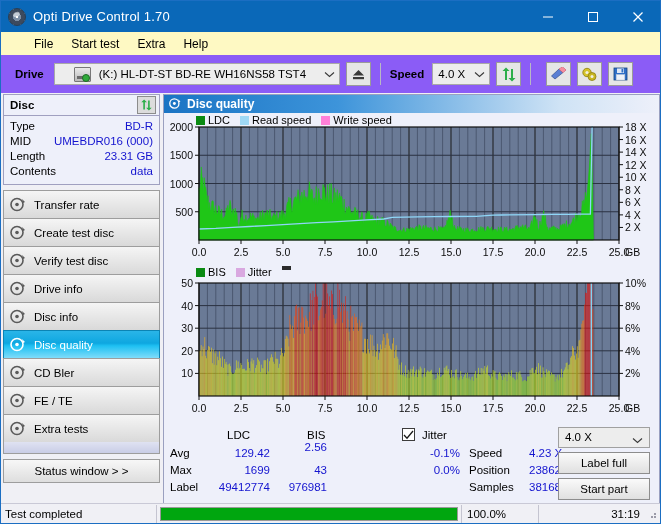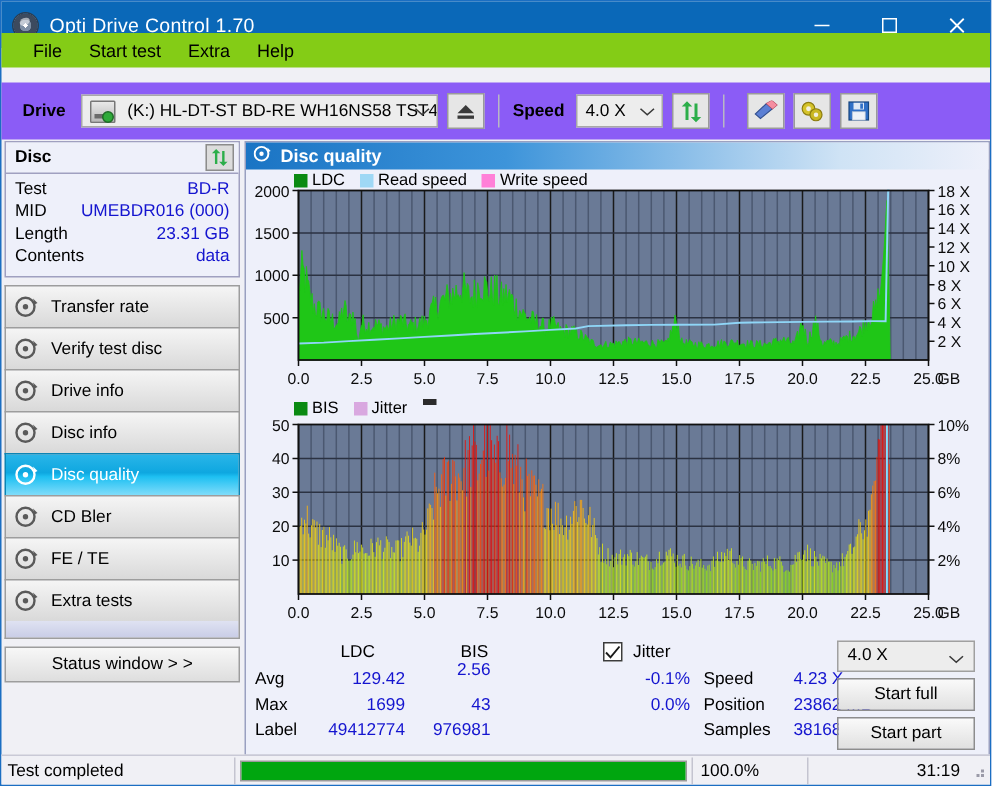--- a/index.html
+++ b/index.html
@@ -42,44 +42,44 @@
   }
   .win-btns { margin-left: auto; display: flex; height: 31px; }
   .win-btn {
     width: 45px; height: 31px; display: flex; align-items: center; justify-content: center;
     color: #fff; font-size: 13px;
   }
   .win-btn svg { display:block; }
 
   
   .menubar {
-    position: absolute; left: 0; top: 21px; width: 659px; height: 23px;
-    background: #84cc16; display: flex; align-items: center;
-    padding-left: 12px;
+    position: absolute; left: 0; top: 31px; width: 659px; height: 23px;
+    background: #fef9c3; display: flex; align-items: center;
+    padding-left: 24px;
   }
   .menu-item { padding: 3px 9px; font-size: 12px; color: #000; }
 
   
   .toolbar {
     position: absolute; left: 0; top: 54px; width: 659px; height: 38px;
     background: #8b5cf6;
     display: flex; align-items: center;
   }
   .tb-label { font-weight: bold; font-size: 11.5px; color: #000; }
   .combo {
     height: 22px; background: #ededed; border: 1px solid #a8a8a8;
     display: flex; align-items: center; position: relative;
     font-size: 11.5px; color: #000;
   }
   .combo .cv { padding-left: 5px; white-space: nowrap; overflow: hidden; }
   .combo .chev {
     position: absolute; right: 4px; top: 0; bottom: 0;
     display:flex; align-items:center; color:#333;
   }
-  #drive-combo { width: 238px; margin-left: 10px; padding-left: 2px; }
+  #drive-combo { width: 286px; margin-left: 10px; padding-left: 16px; }
   .drive-ico {
     width: 17px; height: 15px; margin: 0 3px 0 3px; flex: 0 0 auto;
     background: linear-gradient(#e9e9e9,#b9b9b9);
     border: 1px solid #777; border-radius: 1px; position: relative;
   }
   .drive-ico::before{
     content:""; position:absolute; left:2px; bottom:2px; width:9px; height:3px;
     background:#6b6b6b;
   }
   .drive-ico::after{
@@ -314,21 +314,21 @@
         <div class="t">Disc</div>
         <div class="btn">
           <svg width="13" height="12" viewBox="0 0 16 15">
             <path d="M4,13 L4,4 L1.5,4 L5,0.5 L8.5,4 L6,4 L6,13 Z" fill="#2cae4a"></path>
             <path d="M12,2 L12,11 L14.5,11 L11,14.5 L7.5,11 L10,11 L10,2 Z" fill="#2cae4a"></path>
           </svg>
         </div>
       </div>
       <div class="disc-rows">
         <div class="drow">
-          <span class="k">Test</span>
+          <span class="k">Type</span>
           <span class="v">BD-R</span>
         </div>
         <div class="drow">
           <span class="k">MID</span>
           <span class="v">UMEBDR016 (000)</span>
         </div>
         <div class="drow">
           <span class="k">Length</span>
           <span class="v">23.31 GB</span>
         </div>
@@ -342,20 +342,30 @@
     <div class="navlist">
       <div class="nav">
         <span class="ni">
           <svg width="17" height="15" viewBox="0 0 17 15">
               <circle cx="7" cy="7.5" r="6" fill="none" stroke="#5a5a5a" stroke-width="1.6"></circle>
               <circle cx="7" cy="7.5" r="1.8" fill="#5a5a5a"></circle>
               <path d="M12,2 L15,5 L13,6 Z" fill="#5a5a5a"></path>
             </svg>
         </span>
         <span>Transfer rate</span>
+      </div>
+      <div class="nav">
+        <span class="ni">
+          <svg width="17" height="15" viewBox="0 0 17 15">
+              <circle cx="7" cy="7.5" r="6" fill="none" stroke="#5a5a5a" stroke-width="1.6"></circle>
+              <circle cx="7" cy="7.5" r="1.8" fill="#5a5a5a"></circle>
+              <path d="M12,2 L15,5 L13,6 Z" fill="#5a5a5a"></path>
+            </svg>
+        </span>
+        <span>Create test disc</span>
       </div>
       <div class="nav">
         <span class="ni">
           <svg width="17" height="15" viewBox="0 0 17 15">
               <circle cx="7" cy="7.5" r="6" fill="none" stroke="#5a5a5a" stroke-width="1.6"></circle>
               <circle cx="7" cy="7.5" r="1.8" fill="#5a5a5a"></circle>
               <path d="M12,2 L15,5 L13,6 Z" fill="#5a5a5a"></path>
             </svg>
         </span>
         <span>Verify test disc</span>
@@ -1142,21 +1152,21 @@
       <span class="st v" style="left:365px; top:55px;">381686</span>
 
       <div id="speed-combo2" style="left:394px; top:1px;">
         <span style="position:absolute; left:6px; top:3px;">4.0 X</span>
         <span style="position:absolute; right:6px; top:6px;">
           <svg width="11" height="7" viewBox="0 0 11 7">
               <polyline points="1,1.5 5.5,5.5 10,1.5" fill="none" stroke="#3a3a3a" stroke-width="1.1"></polyline>
             </svg>
         </span>
       </div>
-      <div class="btn-main" style="left:394px; top:26px; width:92px; height:22px;">Start full</div>
+      <div class="btn-main" style="left:394px; top:26px; width:92px; height:22px;">Label full</div>
       <div class="btn-main" style="left:394px; top:52px; width:92px; height:22px;">Start part</div>
     </div>
   </div>
 
   <div class="statusbar">
     <div class="sb-cell" style="width:155px; padding-left:4px;">Test completed</div>
     <div class="sb-sep"></div>
     <div style="flex:1; display:flex; align-items:center;">
       <div class="progress">
           <i id="progfill" style="width: 100%;"></i>

